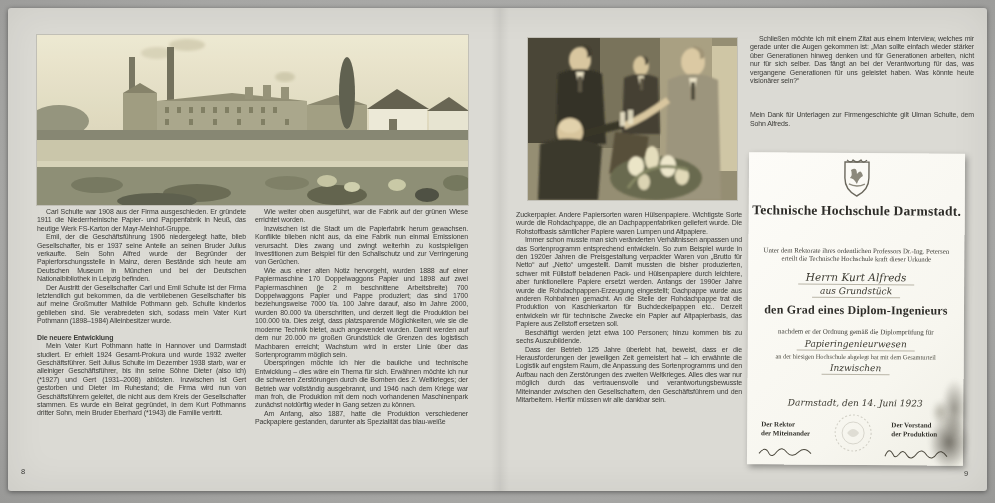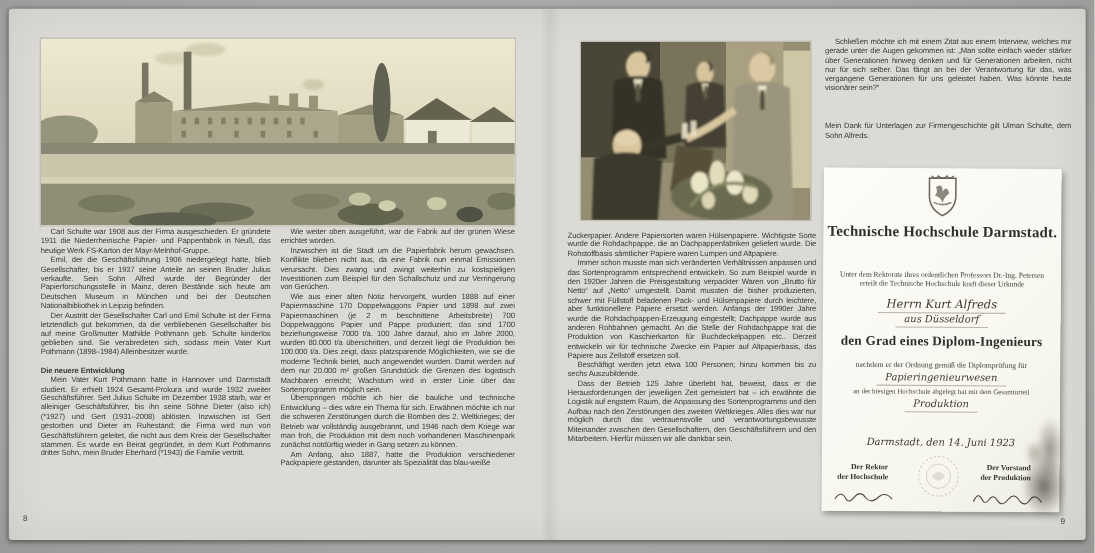--- a/index.html
+++ b/index.html
@@ -57,21 +57,21 @@
   }
   .u-line{display:inline-block;border-bottom:1px solid #b9b5a7;padding:0 8px 1px 8px;}
   .cert-name{top:118px;font-size:10.5px;}
   .cert-name2{top:133px;font-size:9px;}
   .cert-grade{top:150px;font-weight:bold;font-size:12px;letter-spacing:.2px;}
   .cert-after{top:175px;font-size:7px;color:#3d3c36;}
   .cert-subject{top:186px;font-size:9px;}
   .cert-after2{top:200px;font-size:6.4px;color:#4a493f;}
   .cert-result{top:210px;font-size:9px;}
   .cert-date{top:245px;font-size:9px;}
-  .sig-block{position:absolute;top:268px;font-size:7px;line-height:8.5px;font-weight:bold;text-align:right;color:#33322c;}
+  .sig-block{position:absolute;top:268px;font-size:7px;line-height:8.5px;font-weight:bold;text-align:left;color:#33322c;}
   .sig-left{left:14px;}
   .sig-right{right:26px;}
   .sig-squiggle{position:absolute;top:292px;}
   .squig-left{left:10px;}
   .squig-right{right:14px;}
   .seal{position:absolute;left:84px;top:258px;opacity:.35;}
   .smudge{position:absolute;border-radius:50%;filter:blur(2px);}
   .smudge.s1{right:-4px;top:225px;width:26px;height:60px;background:radial-gradient(#4a463c,transparent 70%);opacity:.55;}
   .smudge.s2{right:-6px;bottom:-4px;width:40px;height:55px;background:radial-gradient(#3c382f,transparent 72%);opacity:.7;}
   .smudge.s3{right:14px;bottom:40px;width:18px;height:26px;background:radial-gradient(#55503f,transparent 70%);opacity:.4;}
@@ -260,39 +260,39 @@
         <svg width="40" height="42" viewBox="0 0 40 42">
           <path d="M8,4 h24 v16 q0,12 -12,18 q-12,-6 -12,-18z" fill="none" stroke="#6a675c" stroke-width="1.4"></path>
           <path d="M10,2 q4,4 6,0 q4,4 8,0 q2,4 6,0" fill="none" stroke="#6a675c" stroke-width="1.2"></path>
           <path d="M14,12 q6,-4 6,4 q4,-6 6,2 q-4,2 -6,8 q-3,-6 -7,-6 q3,-3 1,-8z" fill="#8c897c"></path>
           <path d="M12,26 q8,4 16,0" stroke="#8c897c" stroke-width="1.4" fill="none"></path>
         </svg>
       </div>
       <div class="cert-abs cert-title">Technische Hochschule Darmstadt.</div>
       <div class="cert-abs cert-intro">Unter dem Rektorate ihres ordentlichen Professors Dr.-Ing. Petersen erteilt die Technische Hochschule kraft dieser Urkunde</div>
       <div class="cert-abs cert-name script"><span class="u-line">Herrn Kurt Alfreds</span></div>
-      <div class="cert-abs cert-name2 script"><span class="u-line">aus Düsseldorf</span></div>
+      <div class="cert-abs cert-name2 script"><span class="u-line">aus Grundstück</span></div>
       <div class="cert-abs cert-grade">den Grad eines Diplom-Ingenieurs</div>
       <div class="cert-abs cert-after">nachdem er der Ordnung gemäß die Diplomprüfung für</div>
       <div class="cert-abs cert-subject script"><span class="u-line">Papieringenieurwesen</span></div>
       <div class="cert-abs cert-after2">an der hiesigen Hochschule abgelegt hat mit dem Gesamturteil</div>
-      <div class="cert-abs cert-result script"><span class="u-line">Produktion</span></div>
+      <div class="cert-abs cert-result script"><span class="u-line">Inzwischen</span></div>
       <div class="cert-abs cert-date script">Darmstadt, den 14. Juni 1923</div>
 
       <div class="seal">
         <svg width="44" height="44" viewBox="0 0 44 44">
           <circle cx="22" cy="22" r="18" fill="none" stroke="#8a8677" stroke-width="1" stroke-dasharray="2 2"></circle>
           <circle cx="22" cy="22" r="11" fill="none" stroke="#8a8677" stroke-width="0.8"></circle>
           <path d="M16,22 q6,-8 12,0 q-6,8 -12,0z" fill="#8a8677" opacity=".6"></path>
         </svg>
       </div>
 
       <div class="sig-block sig-left">
         <div>Der Rektor</div>
-        <div>der Hochschule</div>
+        <div>der Miteinander</div>
       </div>
       <div class="sig-block sig-right">
         <div>Der Vorstand</div>
         <div>der Produktion</div>
       </div>
       <div class="sig-squiggle squig-left">
         <svg width="56" height="14" viewBox="0 0 56 14">
           <path d="M2,9 q6,-8 10,0 q3,5 8,-2 q5,-6 10,1 q5,6 12,-1 q6,-5 12,2" fill="none" stroke="#4b483d" stroke-width="1"></path>
         </svg>
       </div>

